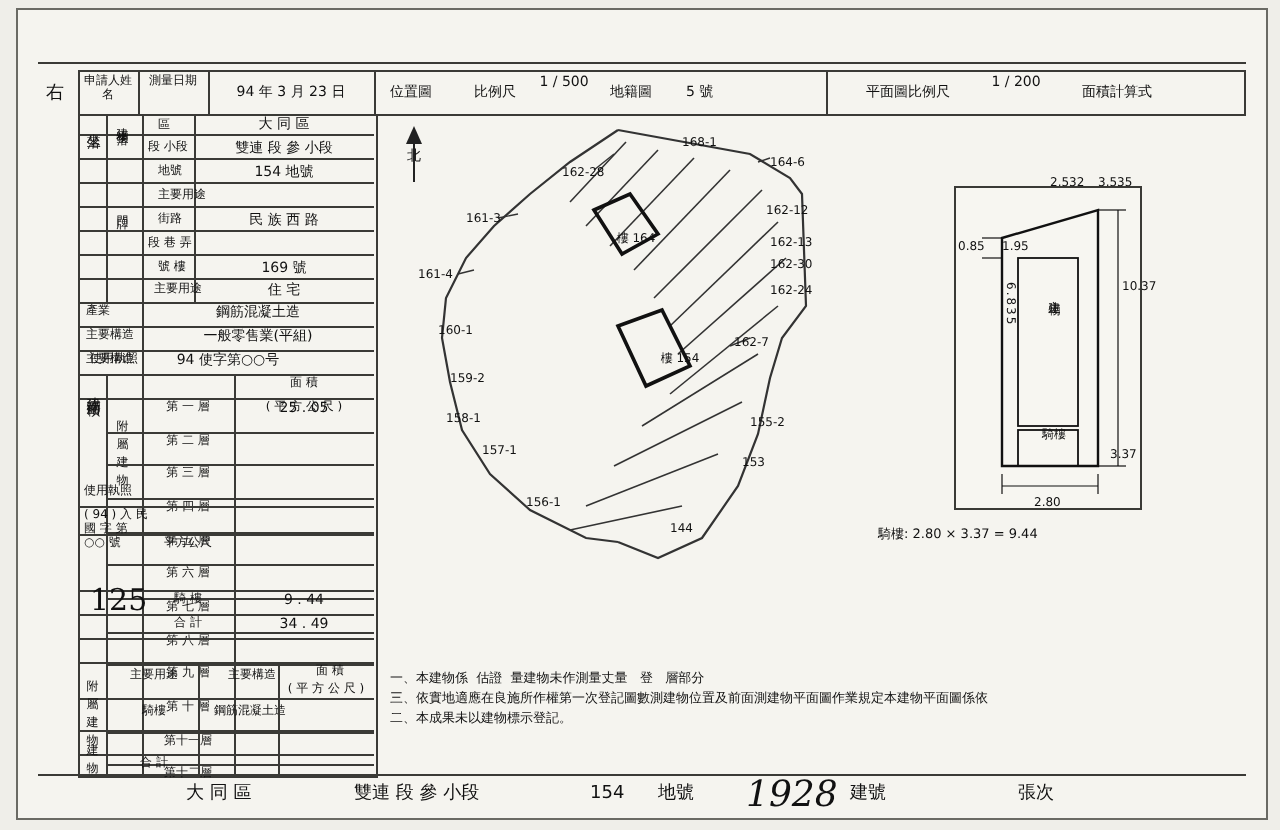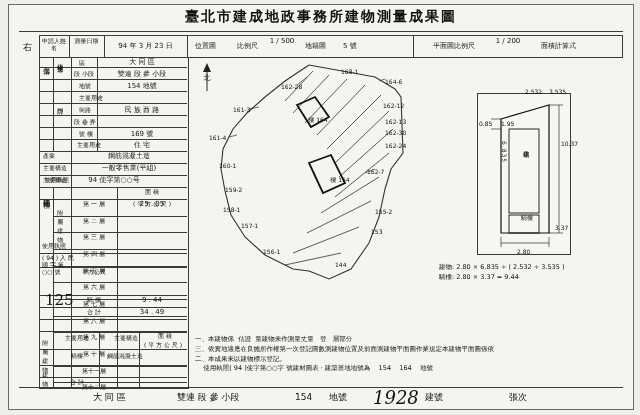--- a/index.html
+++ b/index.html
@@ -21,21 +21,20 @@
   .note{position:absolute;font-size:6.5px;line-height:1.5;color:#111;}
   .hand{font-family:"DejaVu Serif","Liberation Serif",serif;font-style:italic;}
   .big-hand{font-size:15px;font-family:"DejaVu Serif","Liberation Serif",serif;}
 </style>
 </head>
 <body>
 
 <div id="page">
   <div id="sheet">
 
-    <div class="ttl">臺北市建成地政事務所建物測量成果圖</div>
 
     <div class="ln hln" style="left:10px;top:26px;width:604px;"></div>
 
     <div class="tx lg" style="left:14px;top:38px;">右</div>
 
     <div class="ln hln" style="left:30px;top:30px;width:584px;"></div>
     <div class="ln hln" style="left:30px;top:52px;width:584px;"></div>
     <div class="ln vln" style="left:30px;top:30px;height:22px;"></div>
     <div class="ln vln" style="left:60px;top:30px;height:22px;"></div>
     <div class="ln vln" style="left:95px;top:30px;height:22px;"></div>
@@ -277,29 +276,27 @@
     <div class="tx sm" style="left:470px;top:116px;">0.85</div>
     <div class="tx sm" style="left:492px;top:116px;">1.95</div>
     <div class="tx sm" style="left:552px;top:136px;">10.37</div>
     <div class="tx sm v" style="left:492px;top:136px;height:34px;writing-mode:vertical-rl;text-orientation:sideways;">6.835</div>
     <div class="tx sm v" style="left:514px;top:140px;height:24px;">主建物</div>
     <div class="tx sm" style="left:512px;top:210px;">騎樓</div>
     <div class="tx sm" style="left:546px;top:220px;">3.37</div>
     <div class="tx sm" style="left:508px;top:244px;">2.80</div>
 
     <div id="calc" class="note" style="left:430px;top:258px;width:190px;">
-        <div>建物: 2.80 × 6.835 ÷ ( 2.532 ÷ 3.535 )</div>
         <div>騎樓: 2.80 × 3.37 = 9.44</div>
       </div>
 
     <div id="notes" class="note" style="left:186px;top:330px;width:418px;">
         <div style="white-space: pre;">一、本建物係  估證  量建物未作測量丈量   登   層部分</div>
         <div style="white-space: pre;">三、依實地適應在良施所作權第一次登記圖數測建物位置及前面測建物平面圖作業規定本建物平面圖係依</div>
         <div style="white-space: pre;">二、本成果未以建物標示登記。</div>
-        <div style="white-space: pre;">    使用執照( 94 )使字第○○字 號建材圖表 · 建築基地地號為    154    164    地號</div>
       </div>
 
     <div class="ln hln" style="left:10px;top:382px;width:604px;"></div>
     <div class="tx lg" style="left:84px;top:388px;">大 同 區</div>
     <div class="tx lg" style="left:168px;top:388px;">雙連 段 參 小段</div>
     <div class="tx lg" style="left:286px;top:388px;">154</div>
     <div class="tx lg" style="left:320px;top:388px;">地號</div>
     <div class="hand" style="position:absolute;left:364px;top:382px;font-size:18px;color:#111;">1928</div>
     <div class="tx lg" style="left:416px;top:388px;">建號</div>
     <div class="tx lg" style="left:500px;top:388px;">張次</div>

